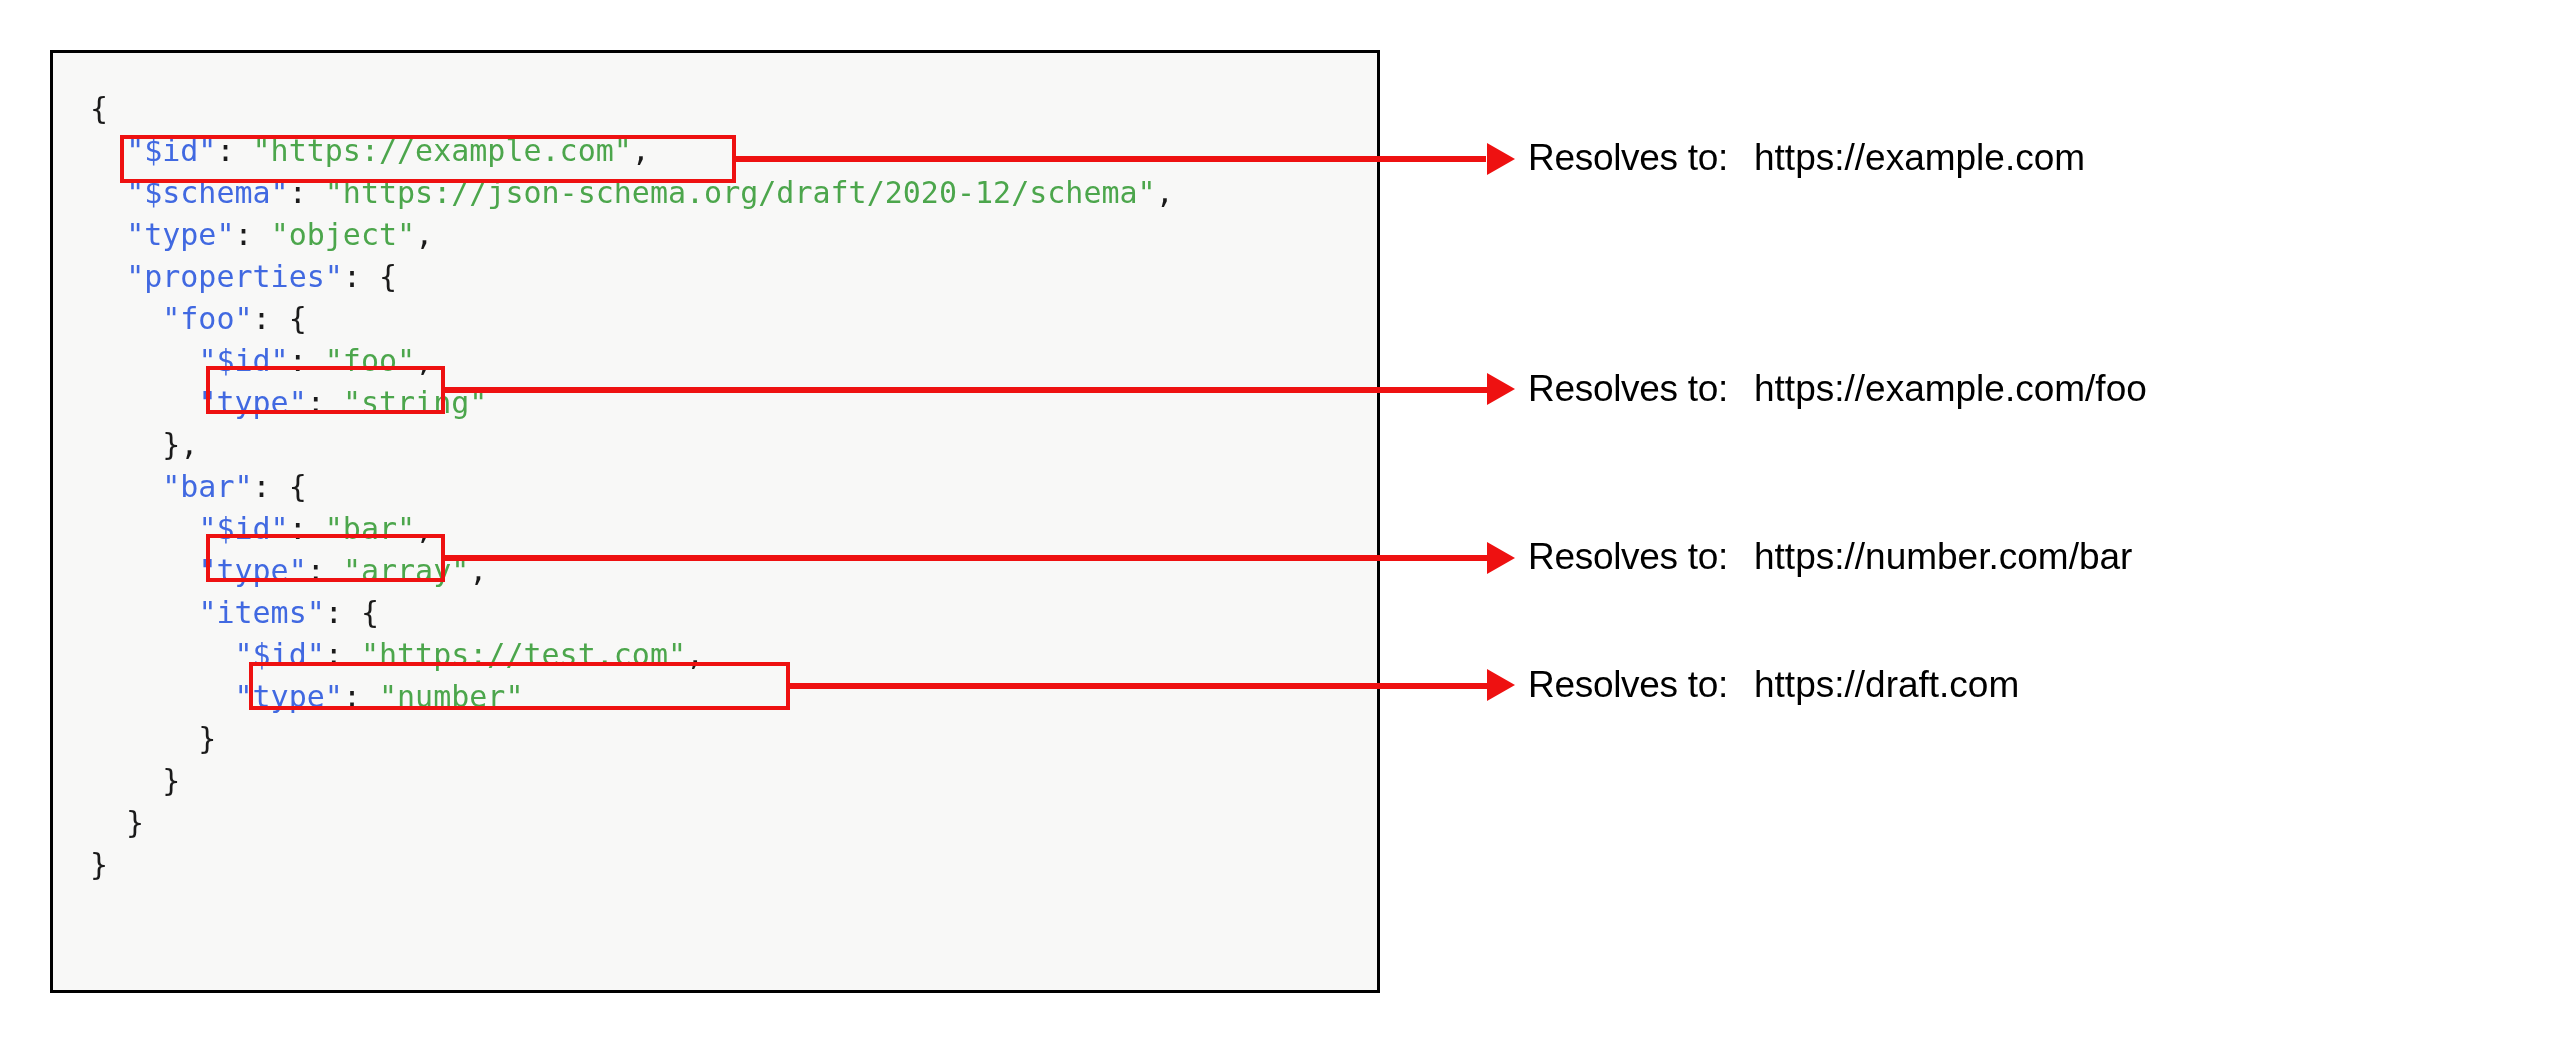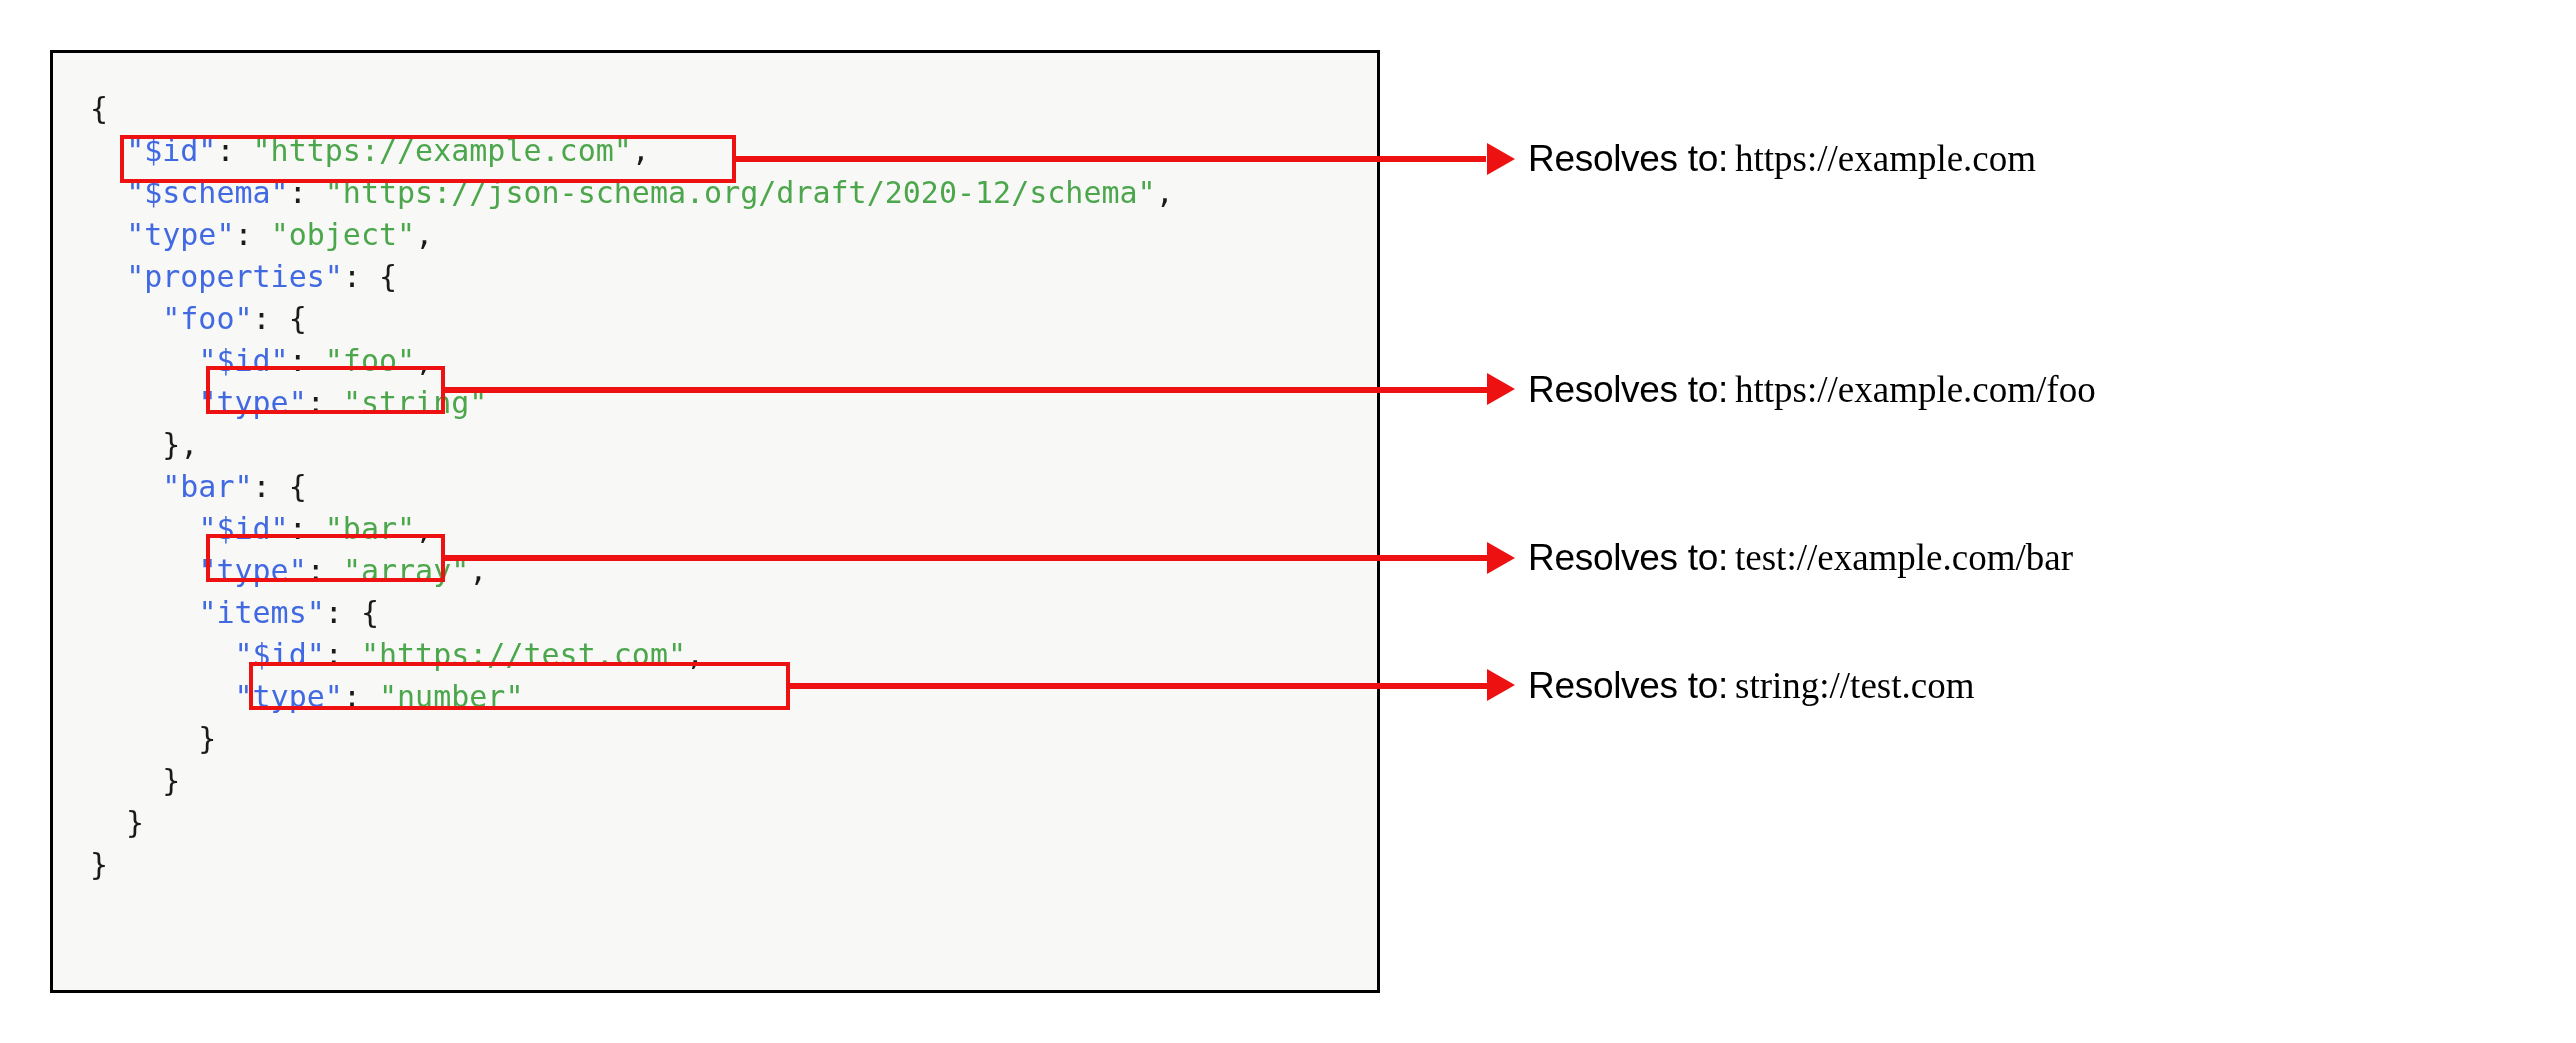--- a/index.html
+++ b/index.html
@@ -77,24 +77,24 @@
     white-space: nowrap;
     color: #000000;
   }
   .annotation .ann-label {
     font-family: "Liberation Sans", sans-serif;
     font-weight: normal;
     font-size: 37px;
     letter-spacing: -0.3px;
   }
   .annotation .ann-url {
-    font-family: Liberation Serif, serif;
+    font-family: Liberation Sans, sans-serif;
     font-weight: normal;
     font-size: 37px;
-    margin-left: 7px;
+    margin-left: 26px;
   }
 </style>
 </head>
 <body>
 
 <div id="code-block">
   <div id="code-lines"><div class="code-line"><span class="tok-punct">{</span></div><div class="code-line"><span class="tok-punct">  </span><span class="tok-key">"$id"</span><span class="tok-punct">: </span><span class="tok-str">"https://example.com"</span><span class="tok-punct">,</span></div><div class="code-line"><span class="tok-punct">  </span><span class="tok-key">"$schema"</span><span class="tok-punct">: </span><span class="tok-str">"https://json-schema.org/draft/2020-12/schema"</span><span class="tok-punct">,</span></div><div class="code-line"><span class="tok-punct">  </span><span class="tok-key">"type"</span><span class="tok-punct">: </span><span class="tok-str">"object"</span><span class="tok-punct">,</span></div><div class="code-line"><span class="tok-punct">  </span><span class="tok-key">"properties"</span><span class="tok-punct">: </span><span class="tok-punct">{</span></div><div class="code-line"><span class="tok-punct">    </span><span class="tok-key">"foo"</span><span class="tok-punct">: </span><span class="tok-punct">{</span></div><div class="code-line"><span class="tok-punct">      </span><span class="tok-key">"$id"</span><span class="tok-punct">: </span><span class="tok-str">"foo"</span><span class="tok-punct">,</span></div><div class="code-line"><span class="tok-punct">      </span><span class="tok-key">"type"</span><span class="tok-punct">: </span><span class="tok-str">"string"</span></div><div class="code-line"><span class="tok-punct">    },</span></div><div class="code-line"><span class="tok-punct">    </span><span class="tok-key">"bar"</span><span class="tok-punct">: </span><span class="tok-punct">{</span></div><div class="code-line"><span class="tok-punct">      </span><span class="tok-key">"$id"</span><span class="tok-punct">: </span><span class="tok-str">"bar"</span><span class="tok-punct">,</span></div><div class="code-line"><span class="tok-punct">      </span><span class="tok-key">"type"</span><span class="tok-punct">: </span><span class="tok-str">"array"</span><span class="tok-punct">,</span></div><div class="code-line"><span class="tok-punct">      </span><span class="tok-key">"items"</span><span class="tok-punct">: </span><span class="tok-punct">{</span></div><div class="code-line"><span class="tok-punct">        </span><span class="tok-key">"$id"</span><span class="tok-punct">: </span><span class="tok-str">"https://test.com"</span><span class="tok-punct">,</span></div><div class="code-line"><span class="tok-punct">        </span><span class="tok-key">"type"</span><span class="tok-punct">: </span><span class="tok-str">"number"</span></div><div class="code-line"><span class="tok-punct">      }</span></div><div class="code-line"><span class="tok-punct">    }</span></div><div class="code-line"><span class="tok-punct">  }</span></div><div class="code-line"><span class="tok-punct">}</span></div></div>
 </div>
 
 <div id="highlight-layer">
@@ -109,16 +109,16 @@
     <div class="connector" style="left: 445px; top: 387px; width: 1042px; border-top-color: rgb(238, 17, 17);"></div>
     <div class="arrowhead" style="left: 1487px; top: 373px; border-left-color: rgb(238, 17, 17);"></div>
     <div class="connector" style="left: 445px; top: 555px; width: 1042px; border-top-color: rgb(238, 17, 17);"></div>
     <div class="arrowhead" style="left: 1487px; top: 542px; border-left-color: rgb(238, 17, 17);"></div>
     <div class="connector" style="left: 790px; top: 683px; width: 697px; border-top-color: rgb(238, 17, 17);"></div>
     <div class="arrowhead" style="left: 1487px; top: 669px; border-left-color: rgb(238, 17, 17);"></div>
   </div>
 <div id="annotation-layer">
     <div class="annotation" style="left: 1528px; top: 137px;"><span class="ann-label">Resolves to:</span><span class="ann-url">https://example.com</span></div>
     <div class="annotation" style="left: 1528px; top: 368px;"><span class="ann-label">Resolves to:</span><span class="ann-url">https://example.com/foo</span></div>
-    <div class="annotation" style="left: 1528px; top: 536px;"><span class="ann-label">Resolves to:</span><span class="ann-url">test://example.com/bar</span></div>
-    <div class="annotation" style="left: 1528px; top: 664px;"><span class="ann-label">Resolves to:</span><span class="ann-url">string://test.com</span></div>
+    <div class="annotation" style="left: 1528px; top: 536px;"><span class="ann-label">Resolves to:</span><span class="ann-url">https://number.com/bar</span></div>
+    <div class="annotation" style="left: 1528px; top: 664px;"><span class="ann-label">Resolves to:</span><span class="ann-url">https://draft.com</span></div>
   </div>
 
 
 </body></html>

